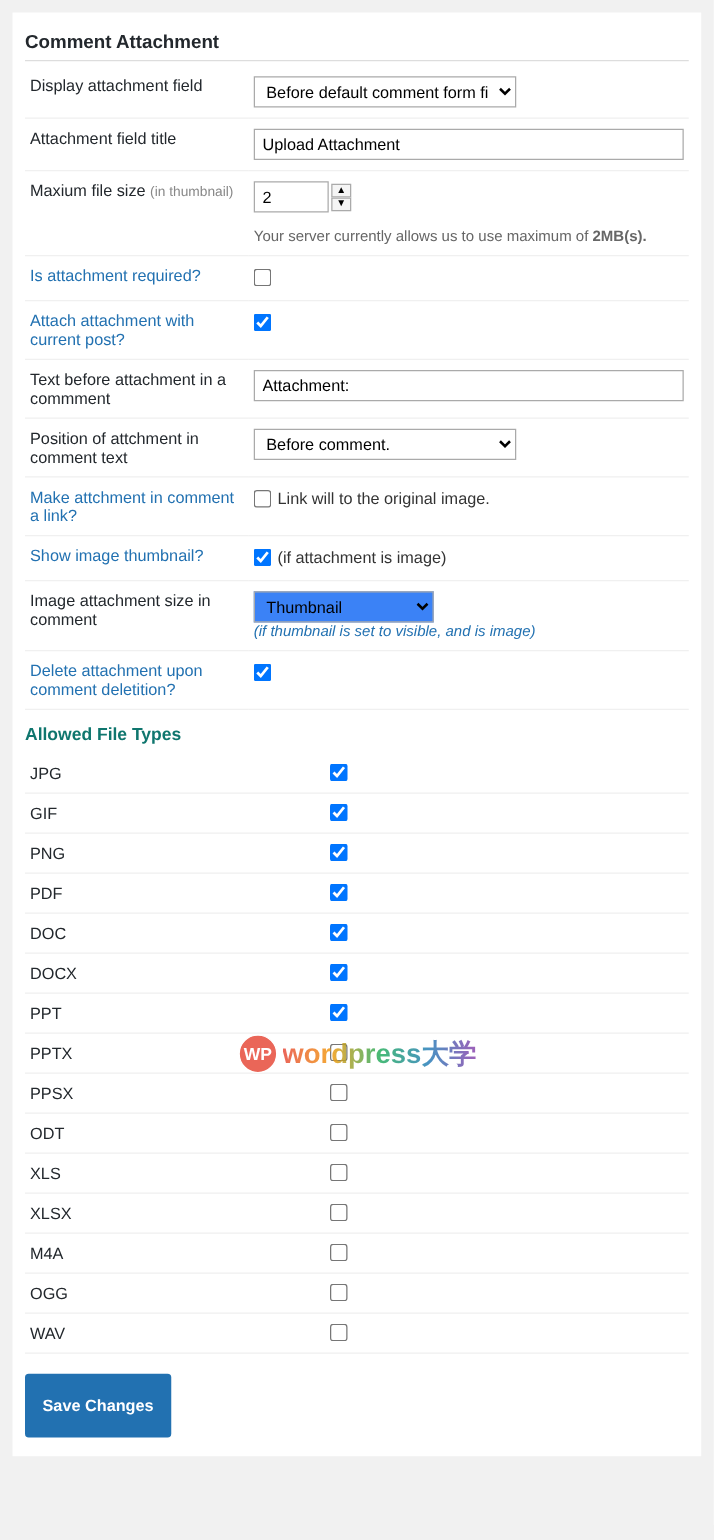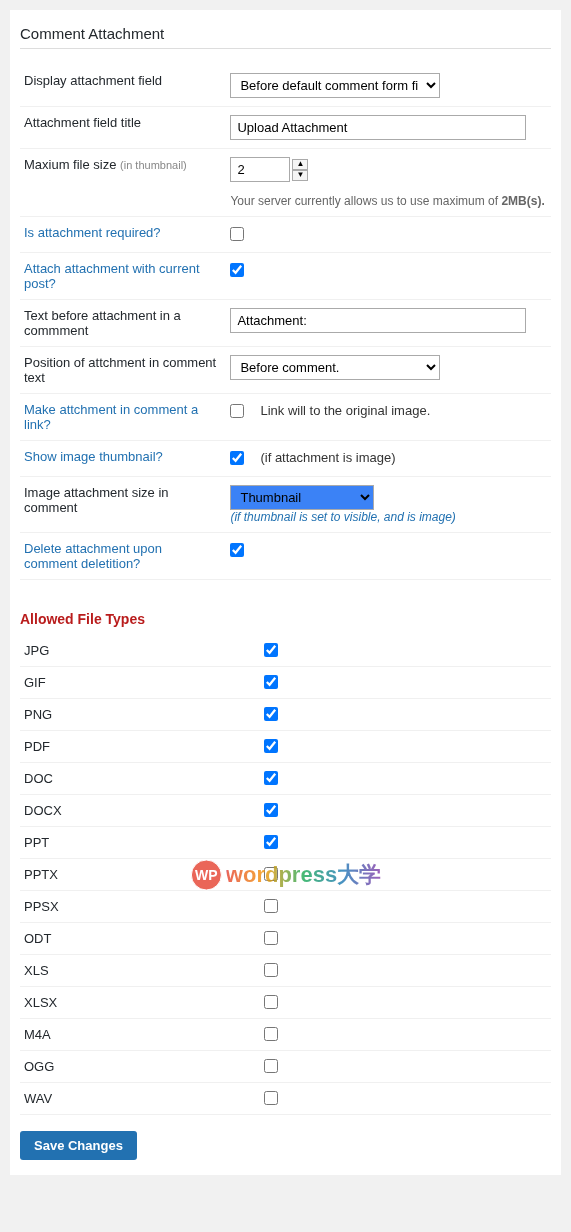--- a/index.html
+++ b/index.html
@@ -10,23 +10,23 @@
       background: #f1f1f1;
       padding: 10px;
       width: 571px;
     }
     .wrap {
       background: #fff;
       padding: 15px 10px;
     }
     h2 {
       font-size: 15px;
-      font-weight: normal;
+      font-weight: bold;
       color: #23282d;
-      margin-bottom: 16px;
+      margin-bottom: 4px;
       border-bottom: 1px solid #ddd;
       padding-bottom: 6px;
     }
     .form-table {
       width: 100%;
       border-collapse: collapse;
     }
     .form-table tr {
       border-bottom: 1px solid #f0f0f0;
     }
@@ -54,21 +54,21 @@
       font-size: 13px;
     }
     select.medium {
       width: 144px;
       padding: 3px 5px;
       border: 1px solid #aaa;
       background: #3b82f6;
       font-size: 13px;
     }
     input[type="text"] {
-      width: 296px;
+      width: 344px;
       padding: 4px 6px;
       border: 1px solid #aaa;
       font-size: 13px;
     }
     .number-wrap {
       display: flex;
       align-items: center;
     }
     input[type="number"] {
       width: 60px;
@@ -102,53 +102,53 @@
       font-weight: bold;
     }
     input[type="checkbox"] {
       width: 14px;
       height: 14px;
       margin-top: 2px;
     }
     .inline-label {
       display: inline-flex;
       align-items: center;
-      gap: 16px;
+      gap: 5px;
     }
     .italic-hint {
       font-style: italic;
       color: #2271b1;
       font-size: 12px;
     }
     h3 {
       font-size: 14px;
       font-weight: bold;
-      color: #b91c1c;
-      margin-top: 31px;
+      color: #0f766e;
+      margin-top: 11px;
       margin-bottom: 8px;
     }
     .file-types-table {
       width: 100%;
       border-collapse: collapse;
     }
     .file-types-table tr td {
       padding: 6px 4px;
       border-bottom: 1px solid #f0f0f0;
       margin-left: 17px;
     }
     .file-types-table td.ft-label {
       width: 240px;
       color: #23282d;
       font-size: 13px;
     }
     .save-btn {
       background: #2271b1;
       color: #fff;
       border: none;
-      padding: 7px 14px;
+      padding: 18px 14px;
       font-size: 13px;
       font-weight: bold;
       border-radius: 3px;
       cursor: pointer;
       margin-top: 16px;
     }
     .watermark-overlay {
       position: relative;
     }
     .watermark {

